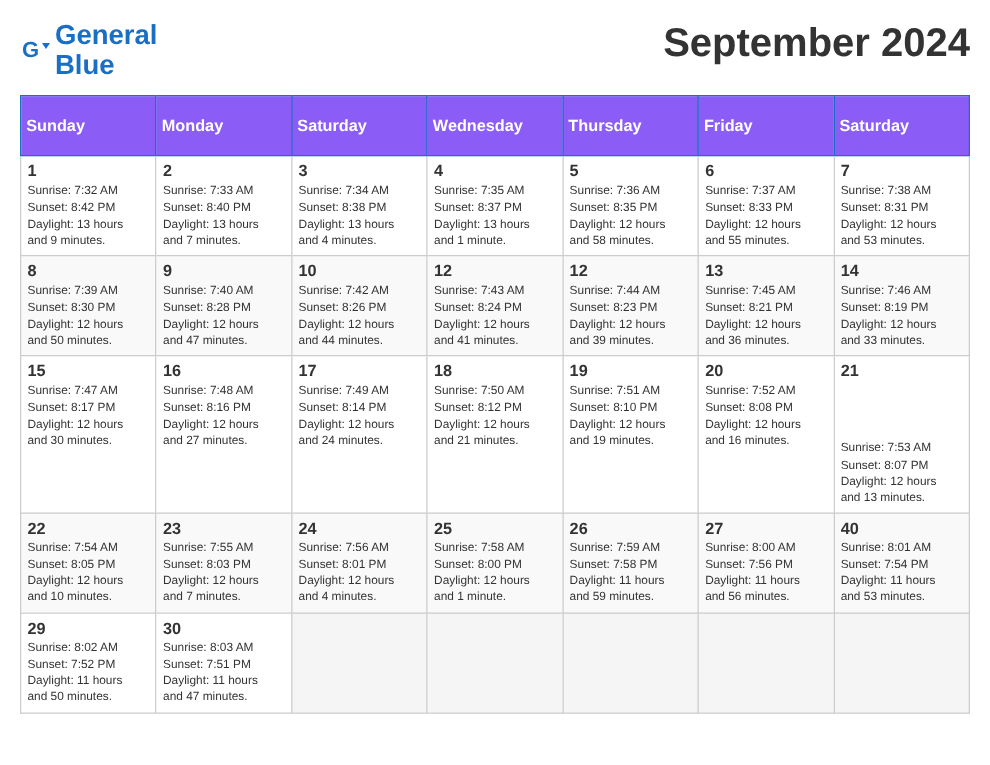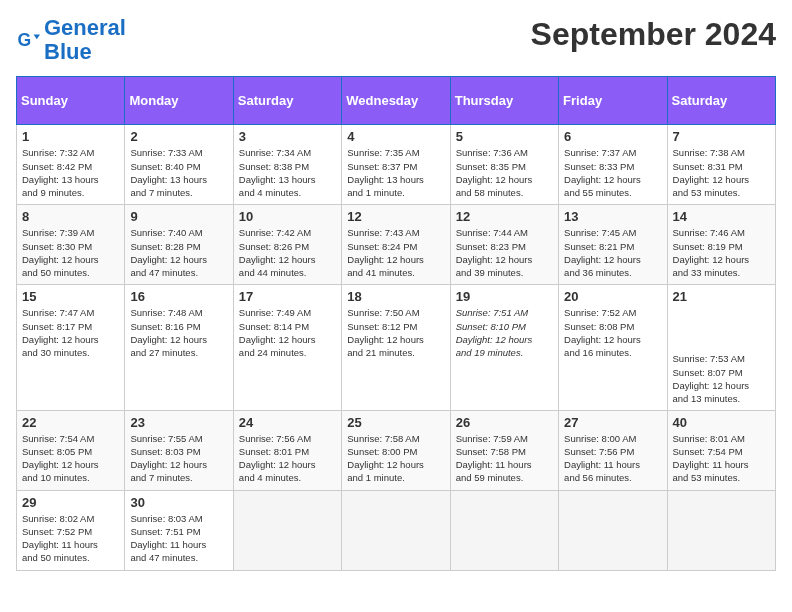--- a/index.html
+++ b/index.html
@@ -242,21 +242,21 @@
         </td>
         <td>
           <span class="day-num">18</span>
           <div class="day-info" style="white-space: pre-line;">Sunrise: 7:50 AM
 Sunset: 8:12 PM
 Daylight: 12 hours
 and 21 minutes.</div>
         </td>
         <td>
           <span class="day-num">19</span>
-          <div class="day-info" style="white-space: pre-line; font-style: italic;">Sunrise: 7:51 AM
+          <div class="day-info" style="white-space: pre-line;">Sunrise: 7:51 AM
 Sunset: 8:10 PM
 Daylight: 12 hours
 and 19 minutes.</div>
         </td>
         <td>
           <span class="day-num">20</span>
           <div class="day-info" style="white-space: pre-line;">Sunrise: 7:52 AM
 Sunset: 8:08 PM
 Daylight: 12 hours
 and 16 minutes.</div>

